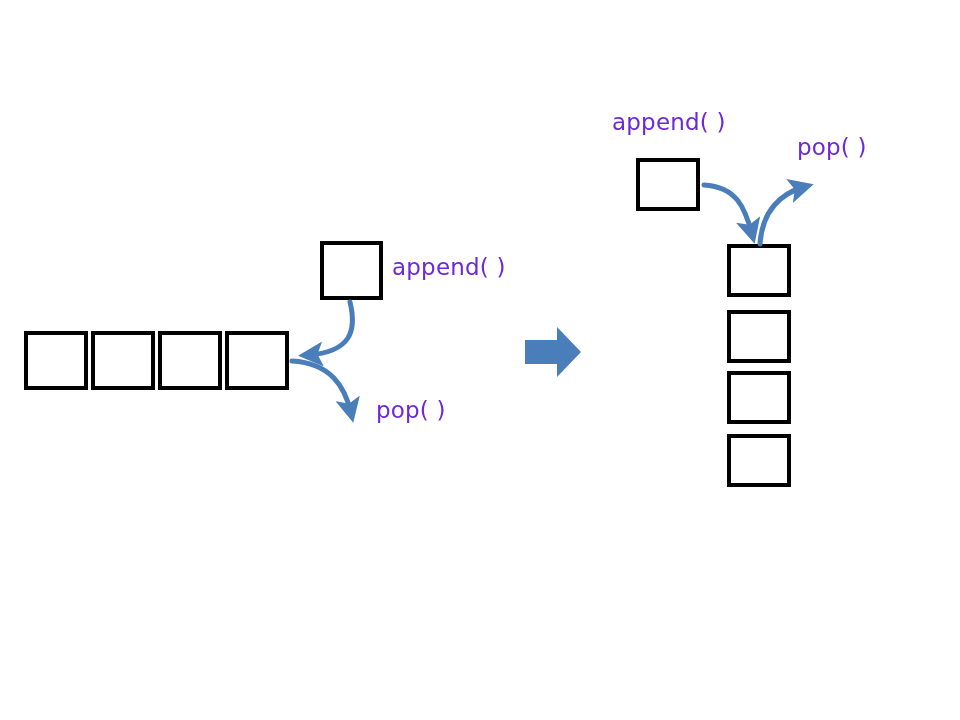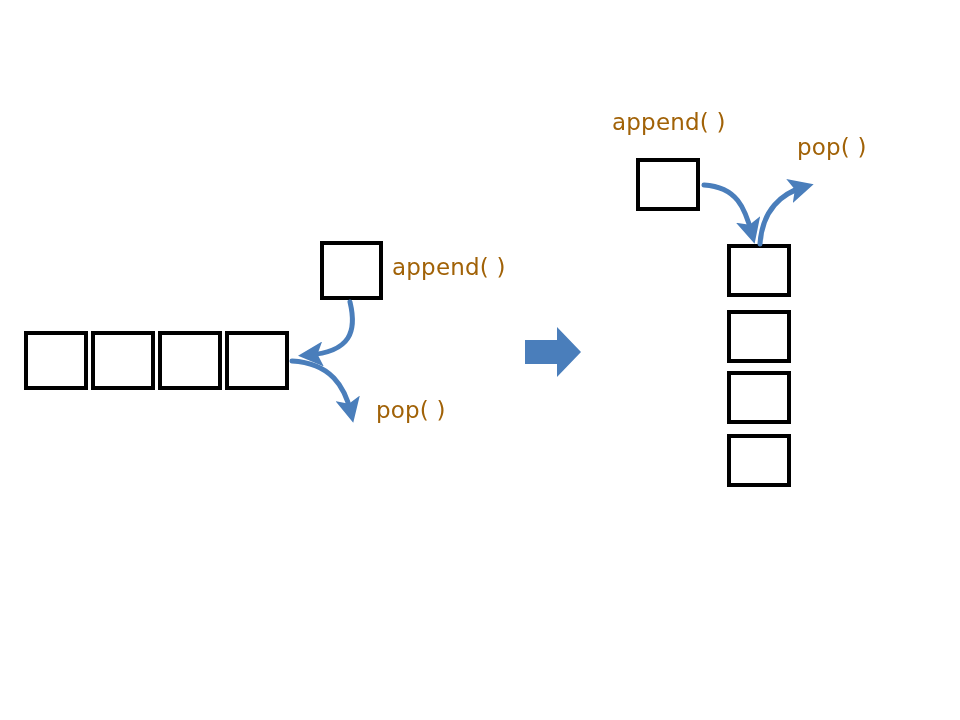--- a/index.html
+++ b/index.html
@@ -21,21 +21,21 @@
   
   .cell {
     position: absolute;
     box-sizing: border-box;
     background: #ffffff;
     border: 4px solid #000000;
   }
   
   .label {
     position: absolute;
-    color: #a16207;
+    color: #6d28d9;
     font-family: "DejaVu Sans", "Liberation Sans", sans-serif;
     font-size: 23px;
     line-height: 28px;
     letter-spacing: 0.2px;
     white-space: nowrap;
     user-select: none;
   }
   
   #arrows {
     position: absolute;

